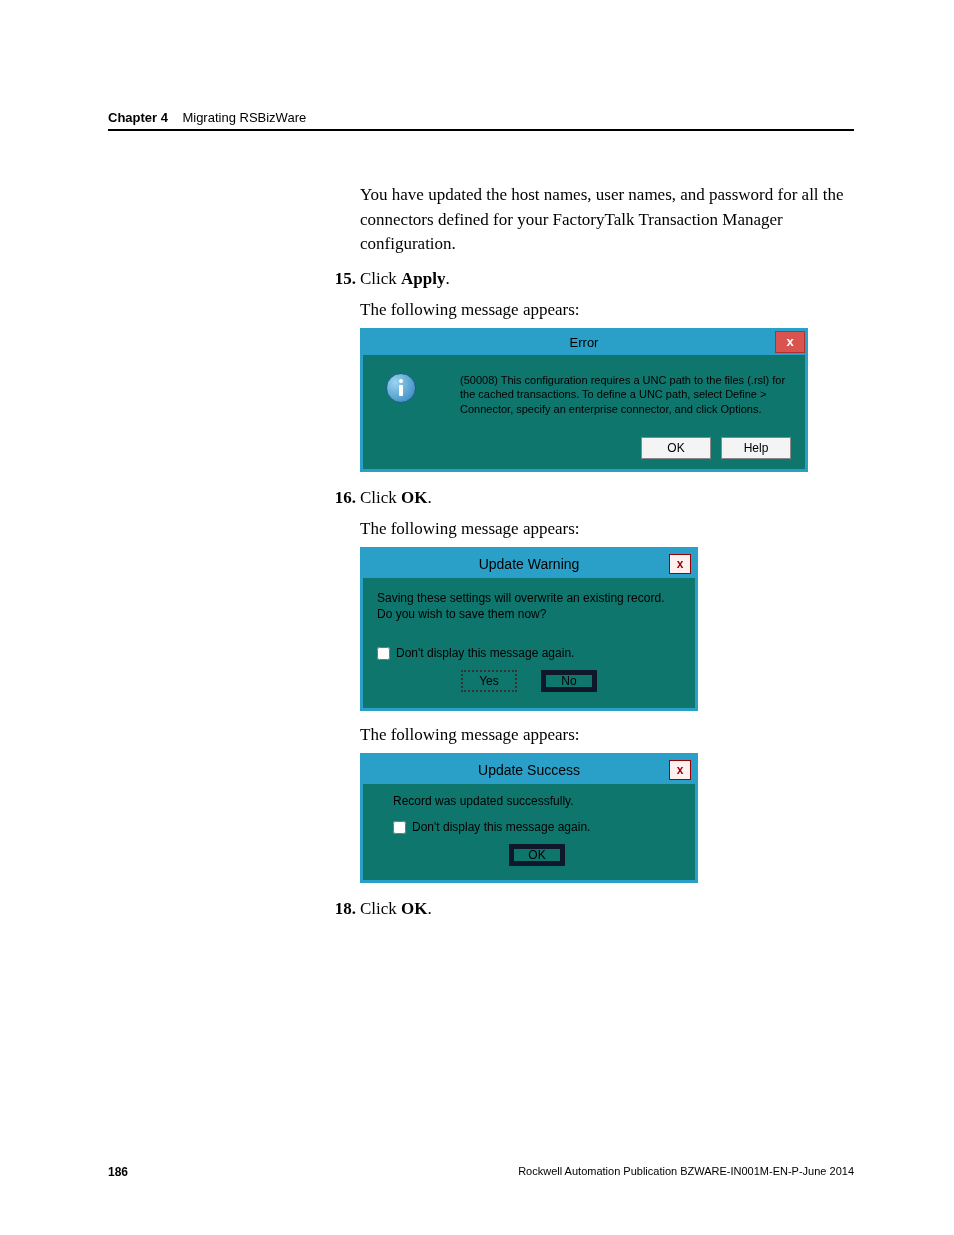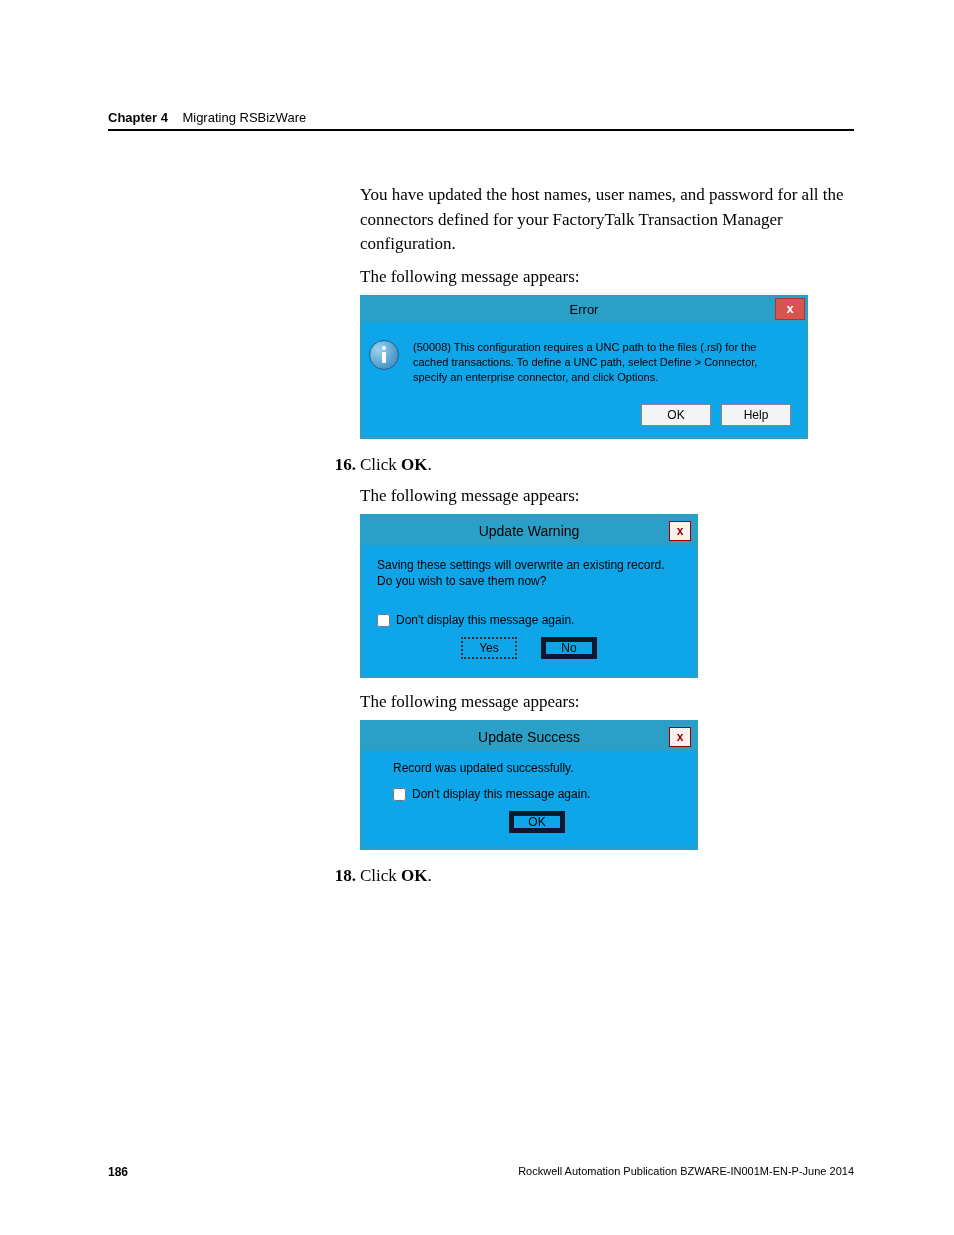--- a/index.html
+++ b/index.html
@@ -49,21 +49,21 @@
   .step .txt { display: inline; }
   .step .bold { font-weight: bold; }
   .follow {
     font-size: 17px;
     margin: 2px 0 8px 0;
   }
 
   
   .dialog {
     border: 3px solid #2aa0c8;
-    background: #0ea5e9;
+    background: #0f766e;
     font-family: Tahoma, Arial, sans-serif;
     font-size: 12px;
     margin: 4px 0 14px 0;
     box-sizing: border-box;
   }
   .titlebar {
     background: #2aa0c8;
     color: #000;
     display: flex;
     align-items: center;
@@ -107,21 +107,22 @@
     font-family: Arial, sans-serif;
     font-weight: bold;
     font-size: 12px;
   }
 
   
   .dlg1 { width: 448px; }
   .dlg1 .titlebar { height: 24px; font-size: 13px; }
   .dlg1 .content {
     display: flex;
-    padding: 18px 16px 10px 6px;
+    padding: 18px 16px 10px 23px;
+    gap: 30px;
   }
   .info-icon {
     flex: 0 0 28px;
     height: 28px;
     border-radius: 50%;
     background: radial-gradient(circle at 30% 30%, #9bd4ef, #2a7fb8);
     border: 1px solid #1c5f8a;
     position: relative;
     margin-right: 14px;
   }
@@ -231,20 +232,26 @@
 <div class="page">
   <div class="header-line">
     <span class="bold">Chapter 4</span>
     &nbsp;&nbsp;
     <span>Migrating RSBizWare</span>
   </div>
 
   <div class="body-col">
     <p class="intro-p">You have updated the host names, user names, and password for all the connectors defined for your FactoryTalk Transaction Manager configuration.</p>
 
+    <div class="step">
+      <span class="num">15.</span>
+      <span class="txt">
+        <span>Click </span><span class="bold">Apply</span><span>.</span>
+      </span>
+    </div>
     <p class="follow">The following message appears:</p>
 
     <div class="dialog dlg1">
       <div class="titlebar">
         <span class="title-txt">Error</span>
         <div class="close-btn">
           <span>x</span>
         </div>
       </div>
       <div class="content">

